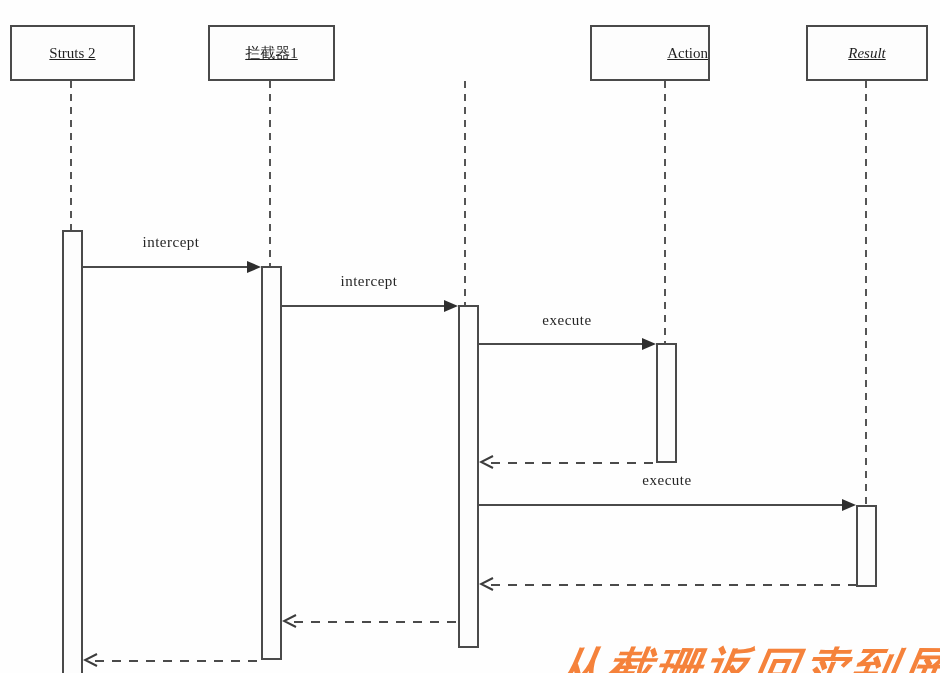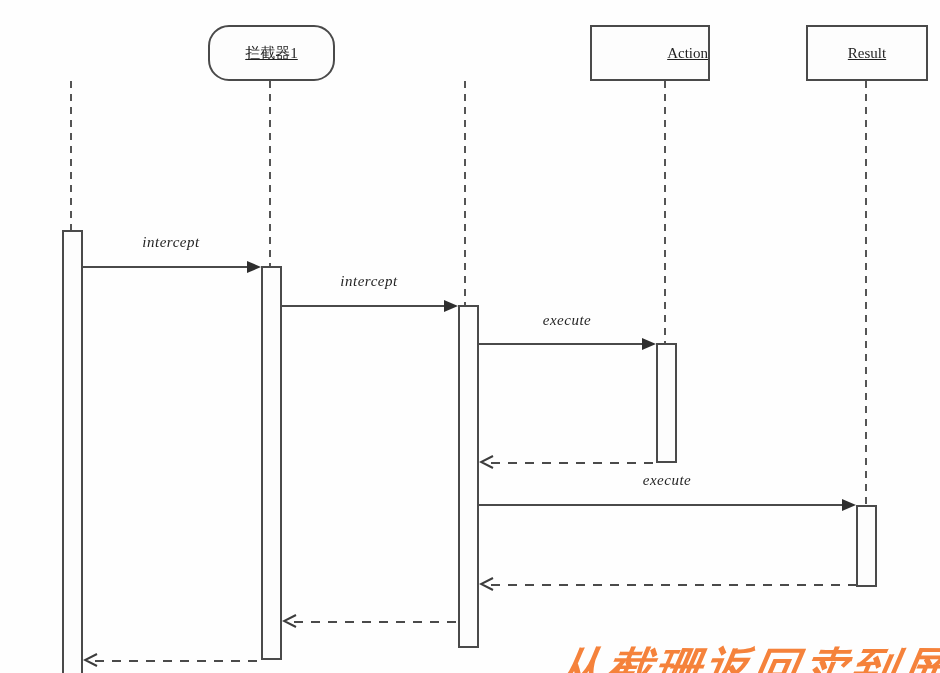--- a/index.html
+++ b/index.html
@@ -10,24 +10,24 @@
   
   .p-box{
     position:absolute;top:25px;height:56px;box-sizing:border-box;
     border:2px solid #4a4a4a;background:#fdfdfd;
     display:flex;align-items:center;justify-content:center;
   }
   .p-box span{
     font-size:15px;color:#1f1f1f;text-decoration:underline;white-space:nowrap;
   }
   .b1{left:10px;width:125px;}
-  .b2{left:208px;width:127px;border-radius:21px;}
+  .b2{left:208px;width:127px;}
   .b3{left:405px;width:120px;}
   .b4{left:590px;width:120px;justify-content:flex-end;}
-  .b5{left:806px;width:122px;}
+  .b5{left:806px;width:122px;font-style:italic;}
 
   
   .lifeline{
     position:absolute;width:2px;
     background:repeating-linear-gradient(to bottom,#555 0 7px,transparent 7px 13px);
   }
   .ll1{left:70px;top:81px;height:149px;}
   .ll2{left:269px;top:81px;height:185px;}
   .ll3{left:464px;top:81px;height:224px;}
   .ll4{left:664px;top:81px;height:262px;}
@@ -65,40 +65,43 @@
   .m3{left:479px;top:338px;width:177px;}
   .m4{left:479px;top:457px;width:177px;}
   .m5{left:479px;top:499px;width:377px;}
   .m6{left:479px;top:579px;width:377px;}
   .m7{left:282px;top:616px;width:176px;}
   .m8{left:83px;top:655px;width:178px;}
 
   
   .msg-label{
     position:absolute;width:140px;text-align:center;
-    font-size:15px;color:#252525;letter-spacing:.5px;font-style:italic;
+    font-size:15px;color:#252525;letter-spacing:.5px;
   }
   .lb1{left:101px;top:234px;}
   .lb2{left:299px;top:273px;}
   .lb3{left:497px;top:312px;}
   .lb4{left:597px;top:472px;}
 
   
   .watermark{
     position:absolute;left:556px;top:646px;white-space:nowrap;
     font-family:"DejaVu Sans","Liberation Sans",sans-serif;
     font-weight:bold;font-style:italic;font-size:46px;line-height:1;
     color:#f5823b;letter-spacing:3px;transform:skewX(-10deg);
   }
 </style>
 </head>
 <body>
 
 <div class="canvas">
 
+  <div class="p-box b1">
+    <span>Struts 2</span>
+  </div>
   <div class="p-box b2">
     <span>拦截器1</span>
   </div>
   <div class="p-box b4">
     <span>Action</span>
   </div>
   <div class="p-box b5">
     <span>Result</span>
   </div>
 

